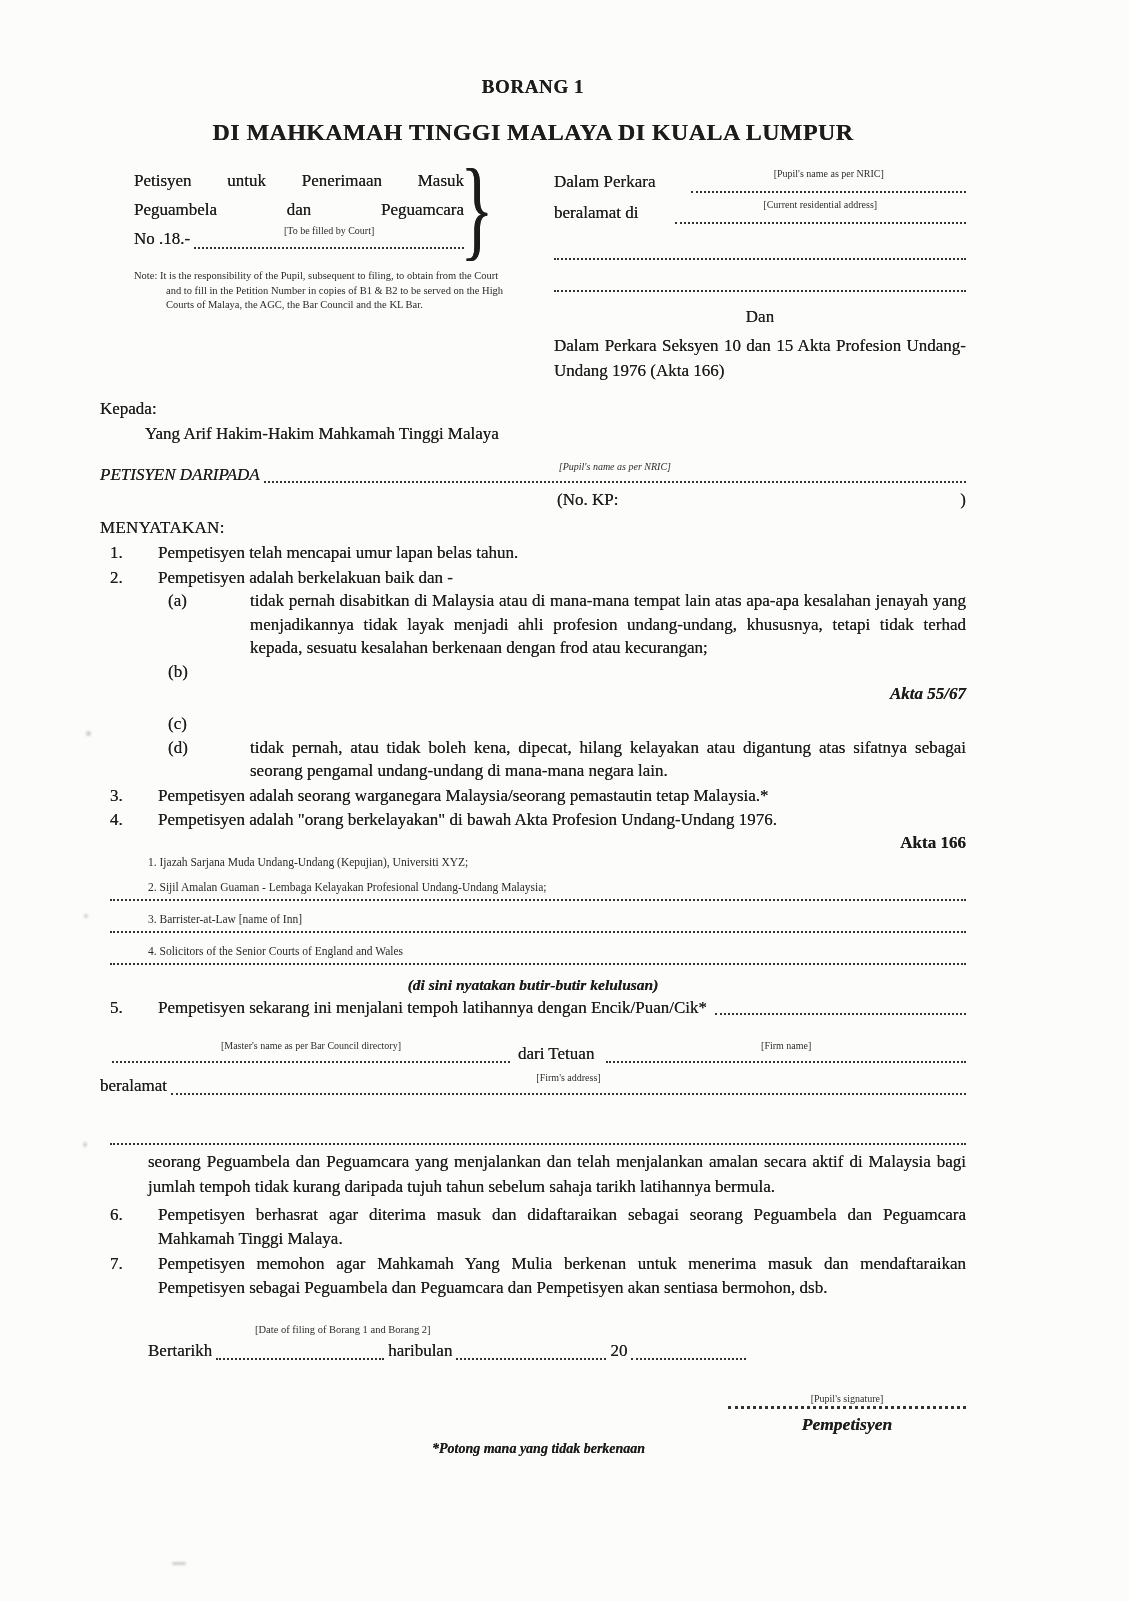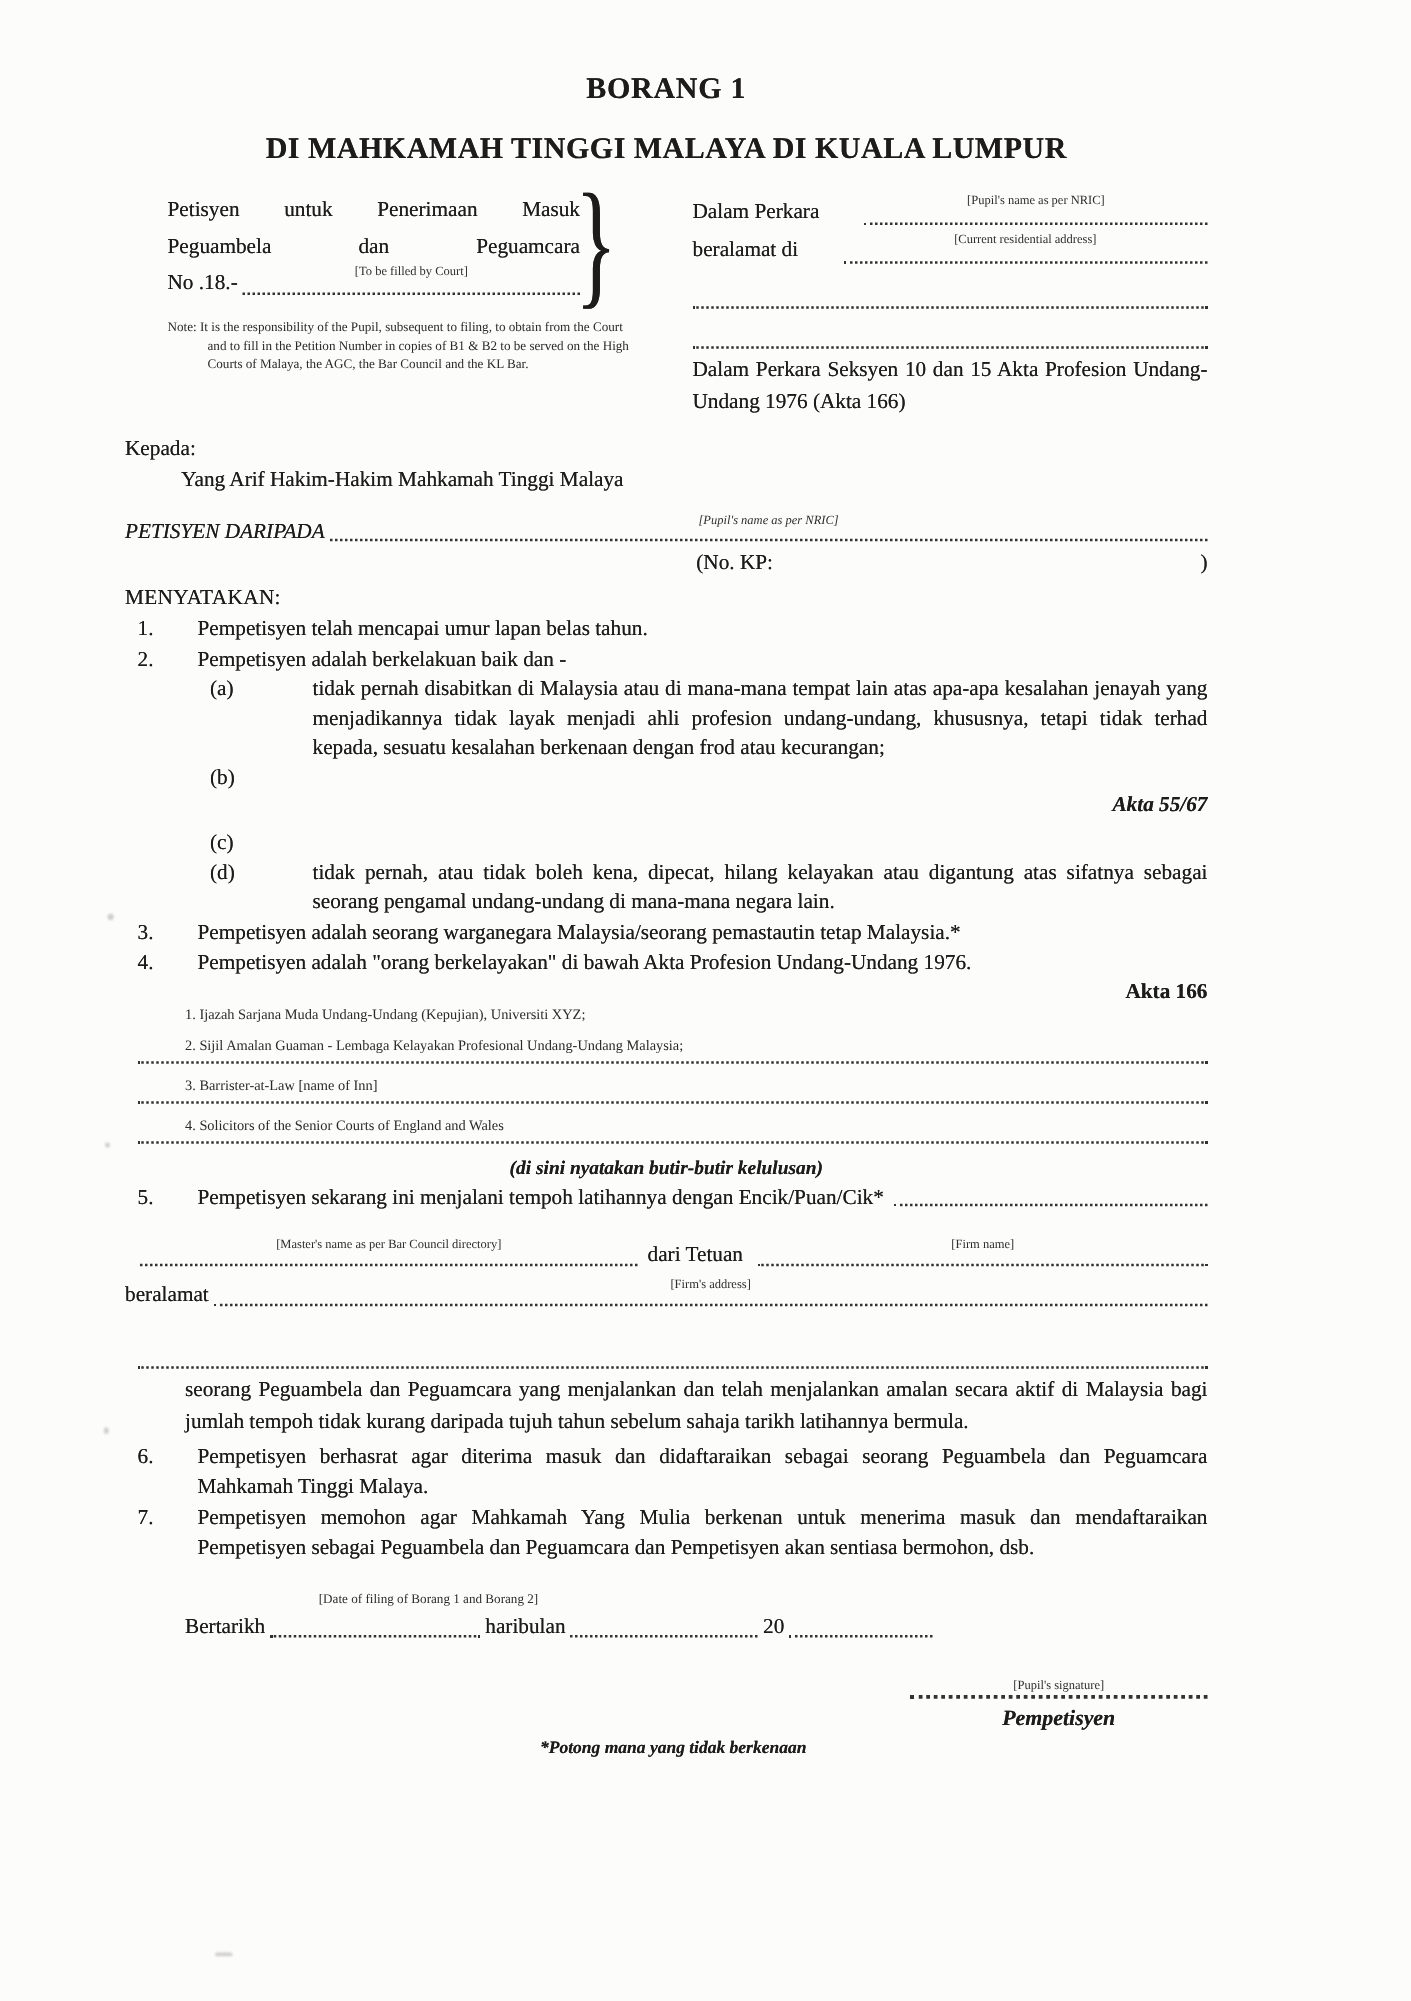--- a/index.html
+++ b/index.html
@@ -7,21 +7,21 @@
     position:relative;
     width:1129px;height:1601px;
     background:#fcfcfa;
     color:#1d1c1a;
     font-family:"Liberation Serif","DejaVu Serif",serif;
     font-size:17px;
     overflow:hidden;
     text-shadow:0 0 .5px rgba(25,25,22,.85);
   }
   .content{position:absolute;left:100px;top:0;width:866px;}
-  .title{margin-top:58px;text-align:center;font-weight:bold;font-size:24px;letter-spacing:.6px;}
+  .title{margin-top:76px;text-align:center;font-weight:bold;font-size:19px;letter-spacing:.6px;}
   .subtitle{margin-top:21px;text-align:center;font-weight:bold;font-size:24px;letter-spacing:.4px;}
 
   
   .hdr{display:flex;justify-content:space-between;margin-top:20px;}
   .hleft{width:398px;padding-left:34px;box-sizing:border-box;}
   .bracewrap{position:relative;padding-right:34px;}
   .jline{line-height:29px;text-align:justify;text-align-last:justify;}
   .noline{display:flex;align-items:baseline;line-height:29px;}
   .nolabel{white-space:nowrap;}
   .brace{
@@ -112,20 +112,21 @@
           </span>
         </div>
         <div class="rline">
           <span>beralamat di</span>
           <span class="dots">
             <span class="hint">[Current residential address]</span>
           </span>
         </div>
         <div class="dotline"></div>
         <div class="dotline"></div>
+        <div class="dan">Dan</div>
         <div class="seksyen">Dalam Perkara Seksyen 10 dan 15 Akta Profesion Undang-Undang 1976 (Akta 166)</div>
       </div>
     </div>
 
     <div class="kepada">Kepada:</div>
     <div class="judges">Yang Arif Hakim-Hakim Mahkamah Tinggi Malaya</div>
 
     <div class="petline">
       <span>PETISYEN DARIPADA</span>
       <span class="dots">

